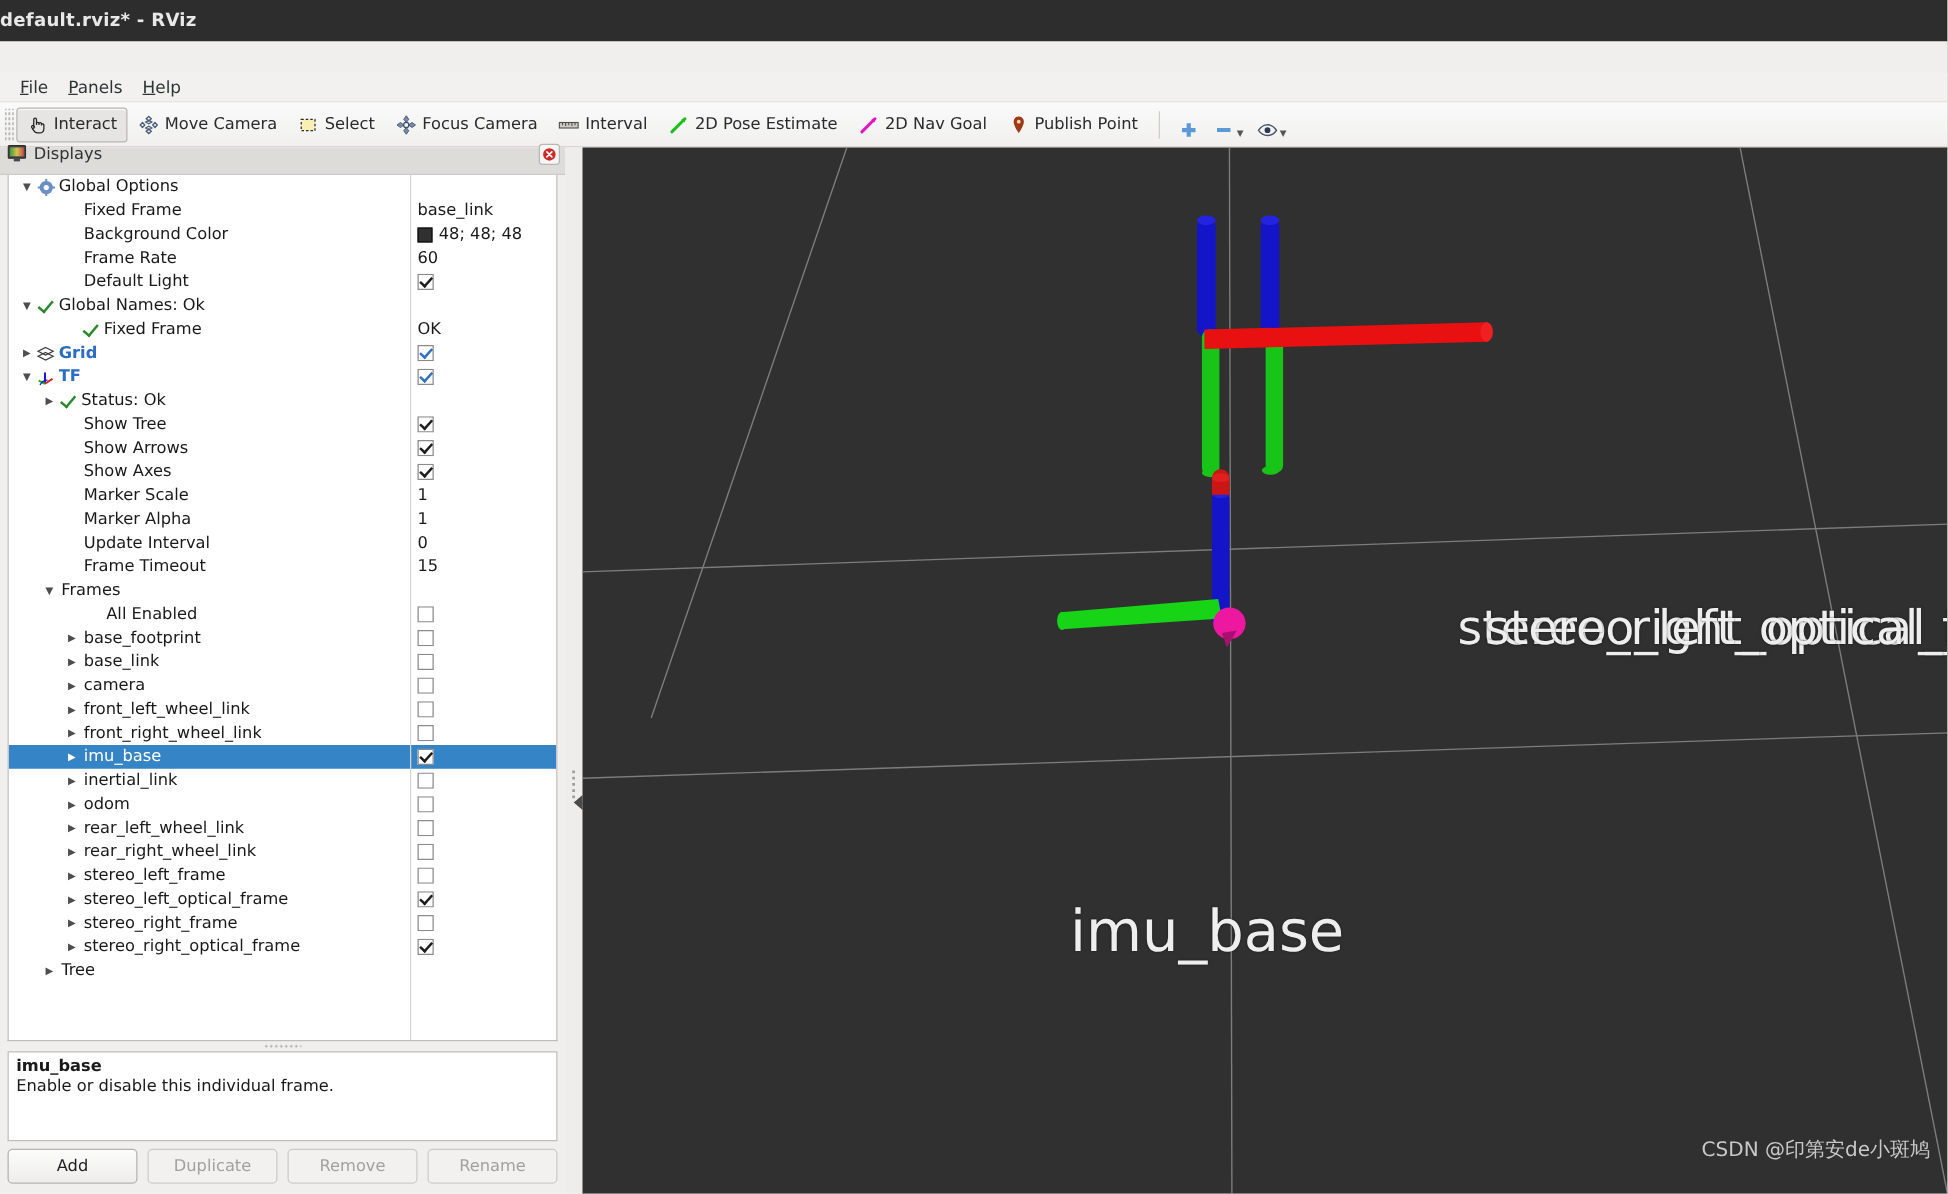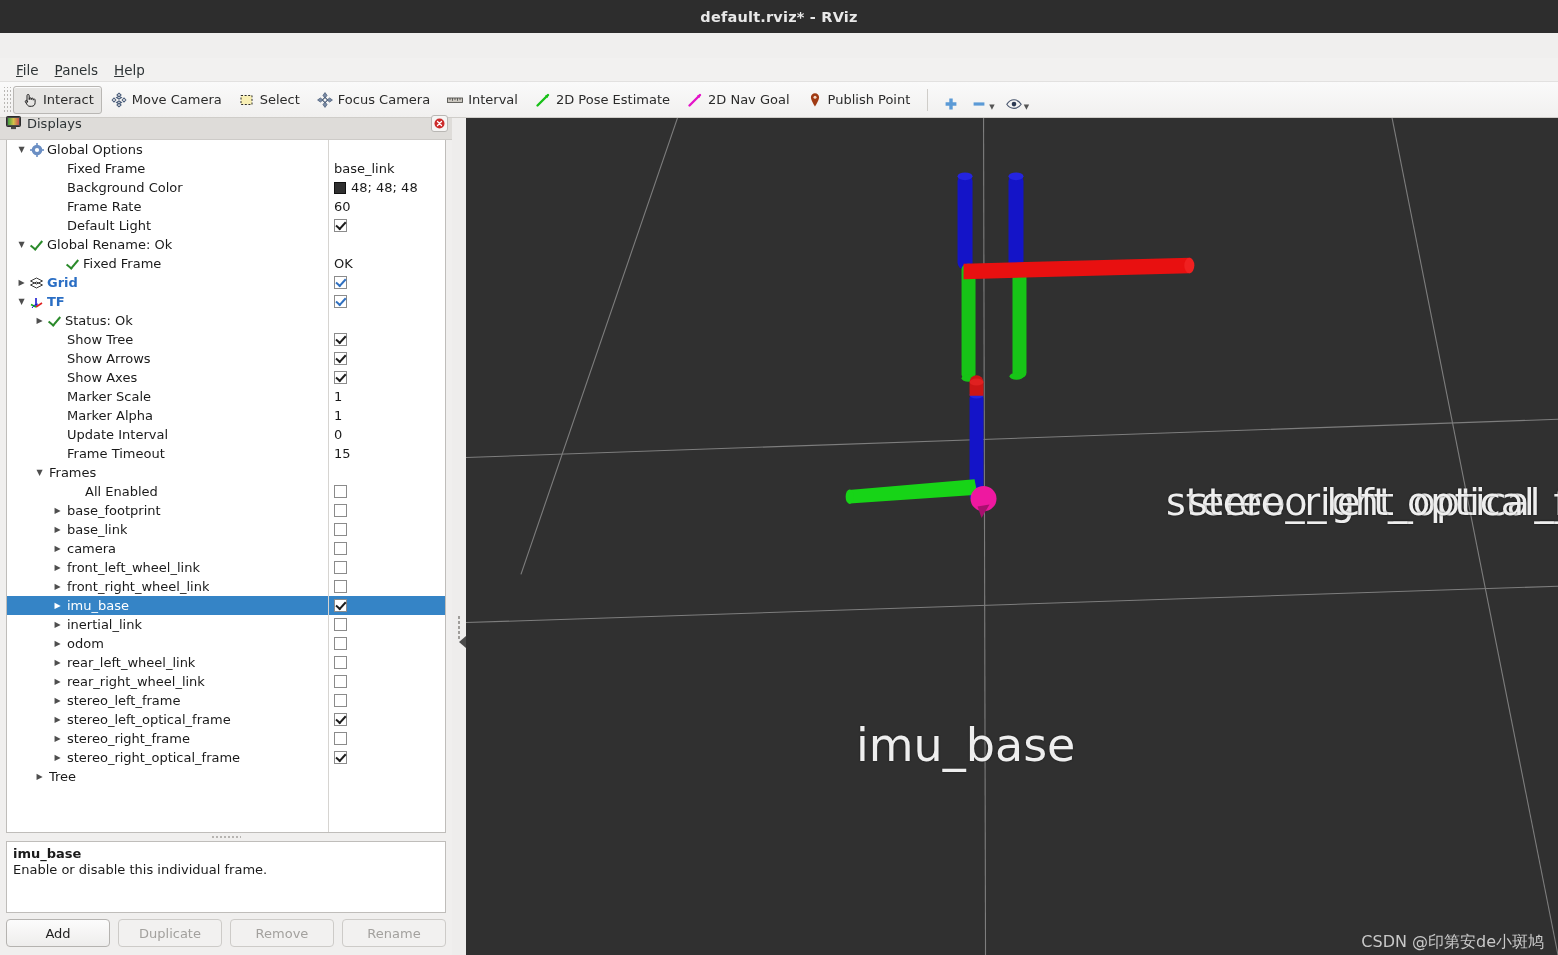--- a/index.html
+++ b/index.html
@@ -15,21 +15,21 @@
     position: relative;
     display: flex; flex-direction: column;
     background: #f0efee;
   }
 
   
   .titlebar {
     height: 33px; flex: 0 0 33px;
     background: #2d2d2d;
     color: #e8e8e8;
-    display: flex; align-items: center; justify-content: center;
+    display: flex; align-items: center; justify-content: flex-start;
     font-size: 14.5px; font-weight: bold;
     letter-spacing: .2px;
   }
 
   
   .menubar {
     height: 24px; flex: 0 0 24px;
     background: #f2f1f0;
     display: flex; align-items: center;
     padding-left: 8px;
@@ -262,21 +262,21 @@
   .view3d svg { position: absolute; inset: 0; width: 100%; height: 100%; }
   .tflabel {
     position: absolute;
     color: #eeeeee;
     font-family: "DejaVu Sans", "Liberation Sans", sans-serif;
     white-space: nowrap;
     text-shadow: 0 0 2px rgba(0,0,0,.55);
     pointer-events: none;
   }
   .watermark {
-    position: absolute; right: 14px; bottom: 2px;
+    position: absolute; right: 14px; bottom: 24px;
     color: #c8c8c8; font-size: 16px;
     pointer-events: none;
   }
 </style>
 </head>
 <body>
 
 <div id="app">
 
   <div class="titlebar">
@@ -509,21 +509,21 @@
                 <span class="cb checked"></span>
               </div>
             </div>
             <div class="row">
               <div class="namecell">
                 <span style="width: 8px; flex: 0 0 8px;"></span>
                 <span class="twisty">▼</span>
                 <span class="ic">
                   <span class="okcheck"></span>
                 </span>
-                <span class="lbl">Global Rename: Ok</span>
+                <span class="lbl">Global Names: Ok</span>
               </div>
               <div class="valcell"></div>
             </div>
             <div class="row">
               <div class="namecell">
                 <span style="width: 44px; flex: 0 0 44px;"></span>
                 <span class="twisty"></span>
                 <span class="ic">
                   <span class="okcheck"></span>
                 </span>

